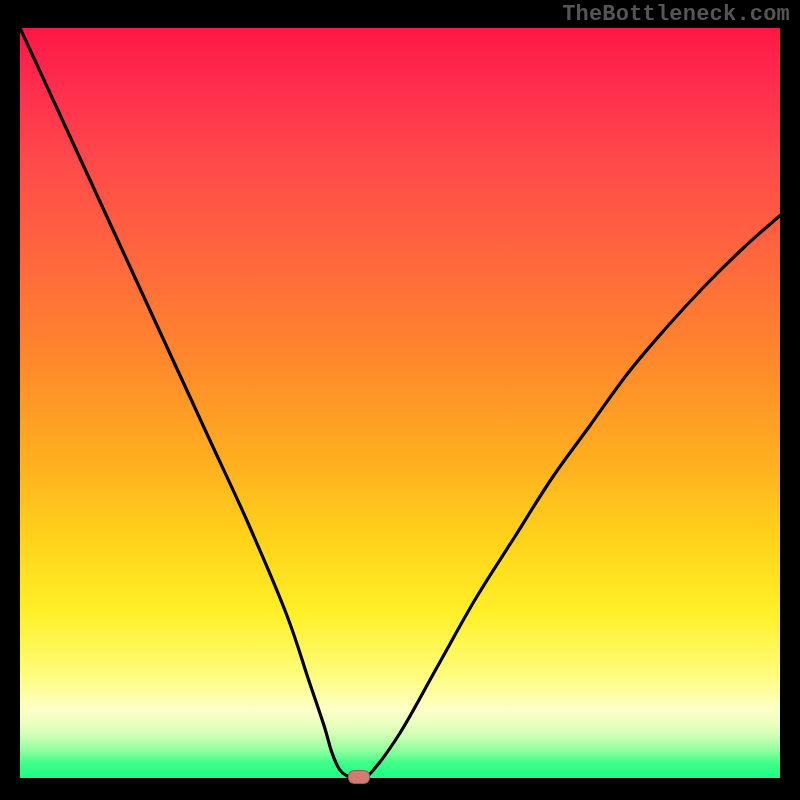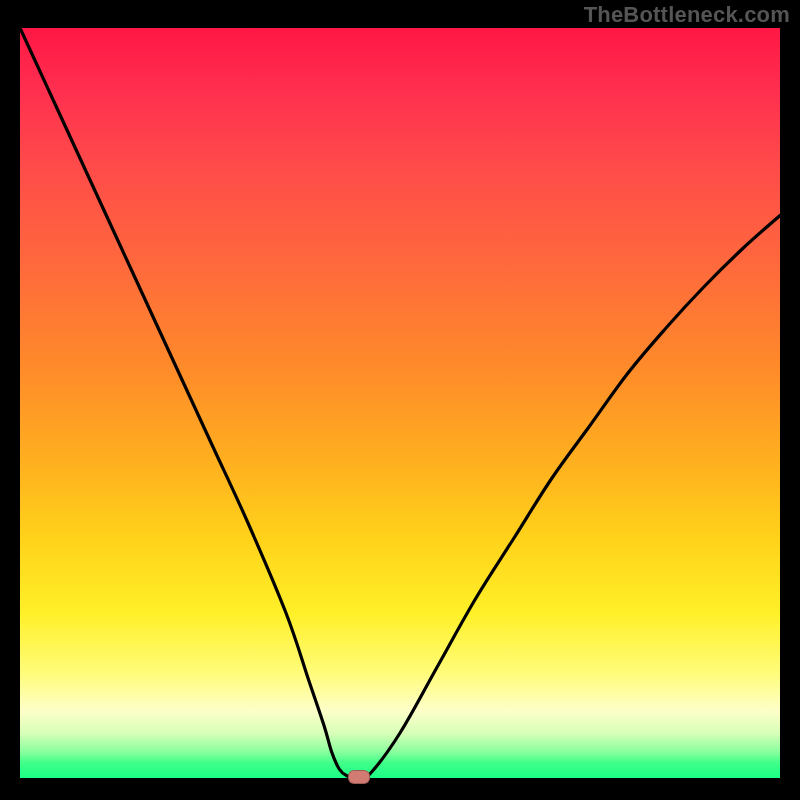--- a/index.html
+++ b/index.html
@@ -9,20 +9,21 @@
     height: 800px;
     background: #000;
     font-family: Arial, Helvetica, sans-serif;
     overflow: hidden;
   }
   .frame {
     position: relative;
     width: 800px;
     height: 716px;
     background: #000;
+    font-family: Liberation Mono, monospace;
   }
   .watermark {
     position: absolute;
     top: 2px;
     right: 10px;
     color: #555;
     font-size: 22px;
     font-weight: 600;
     letter-spacing: 0.2px;
     user-select: none;

